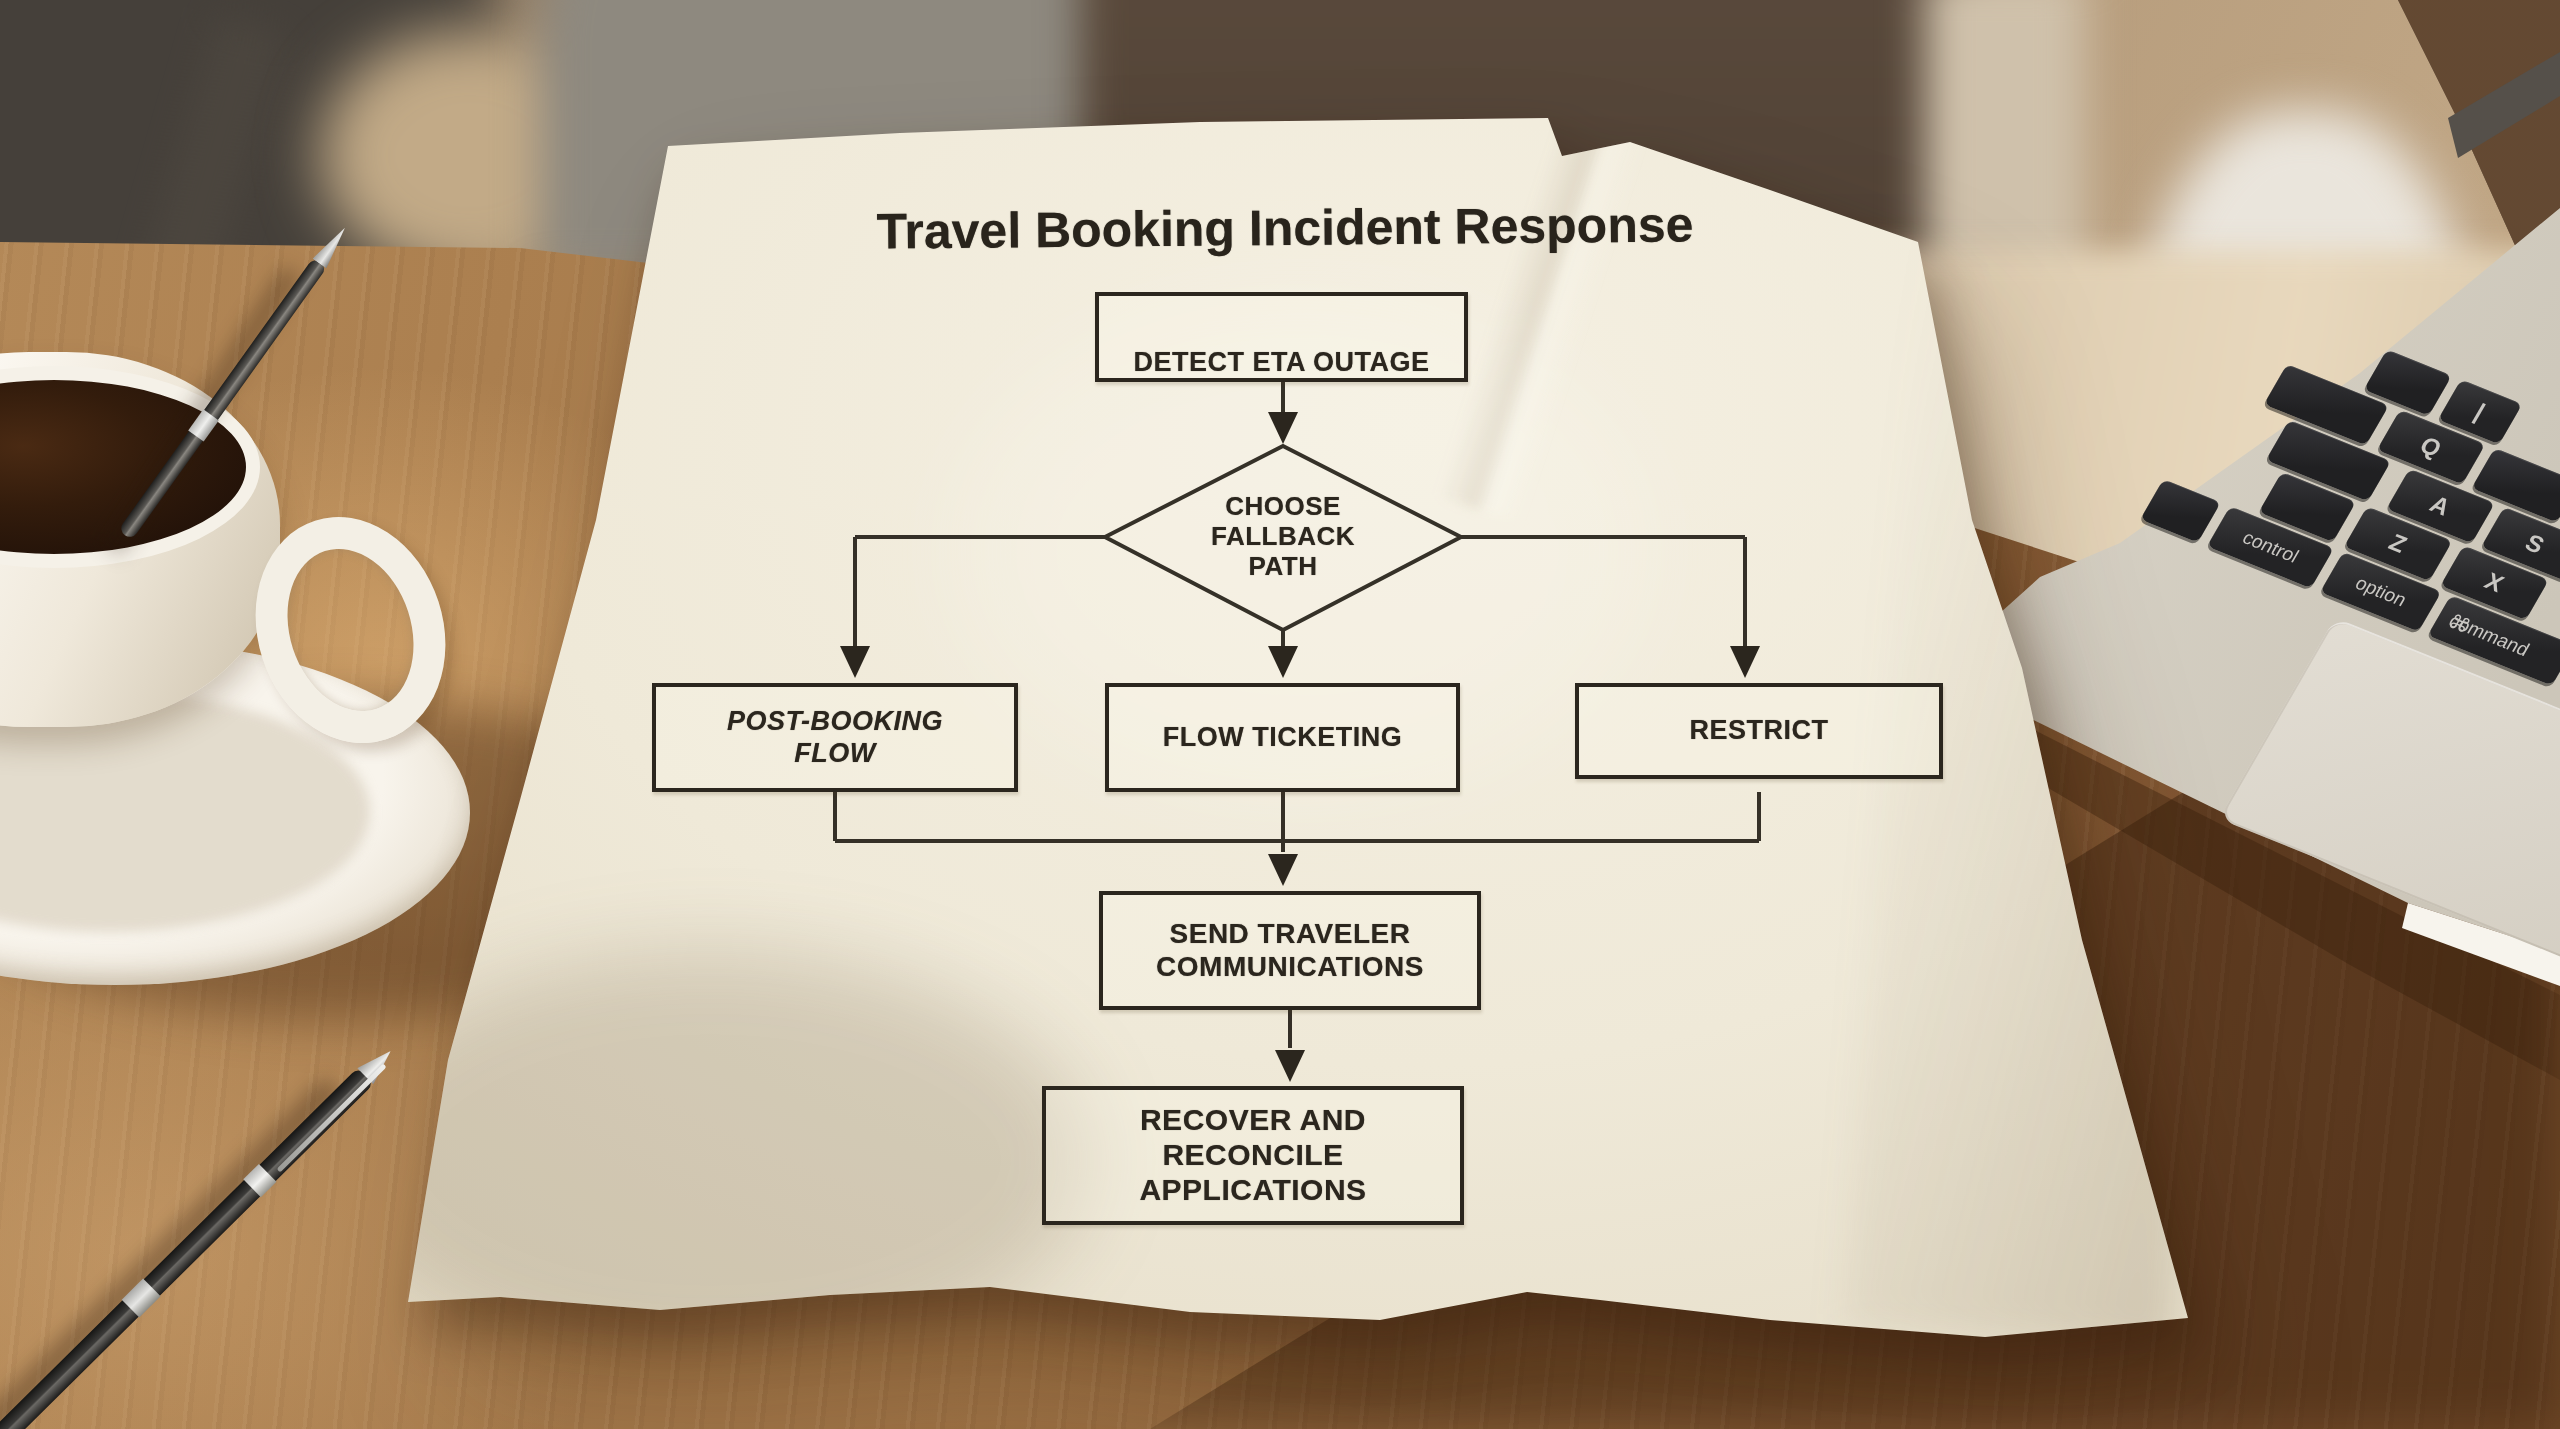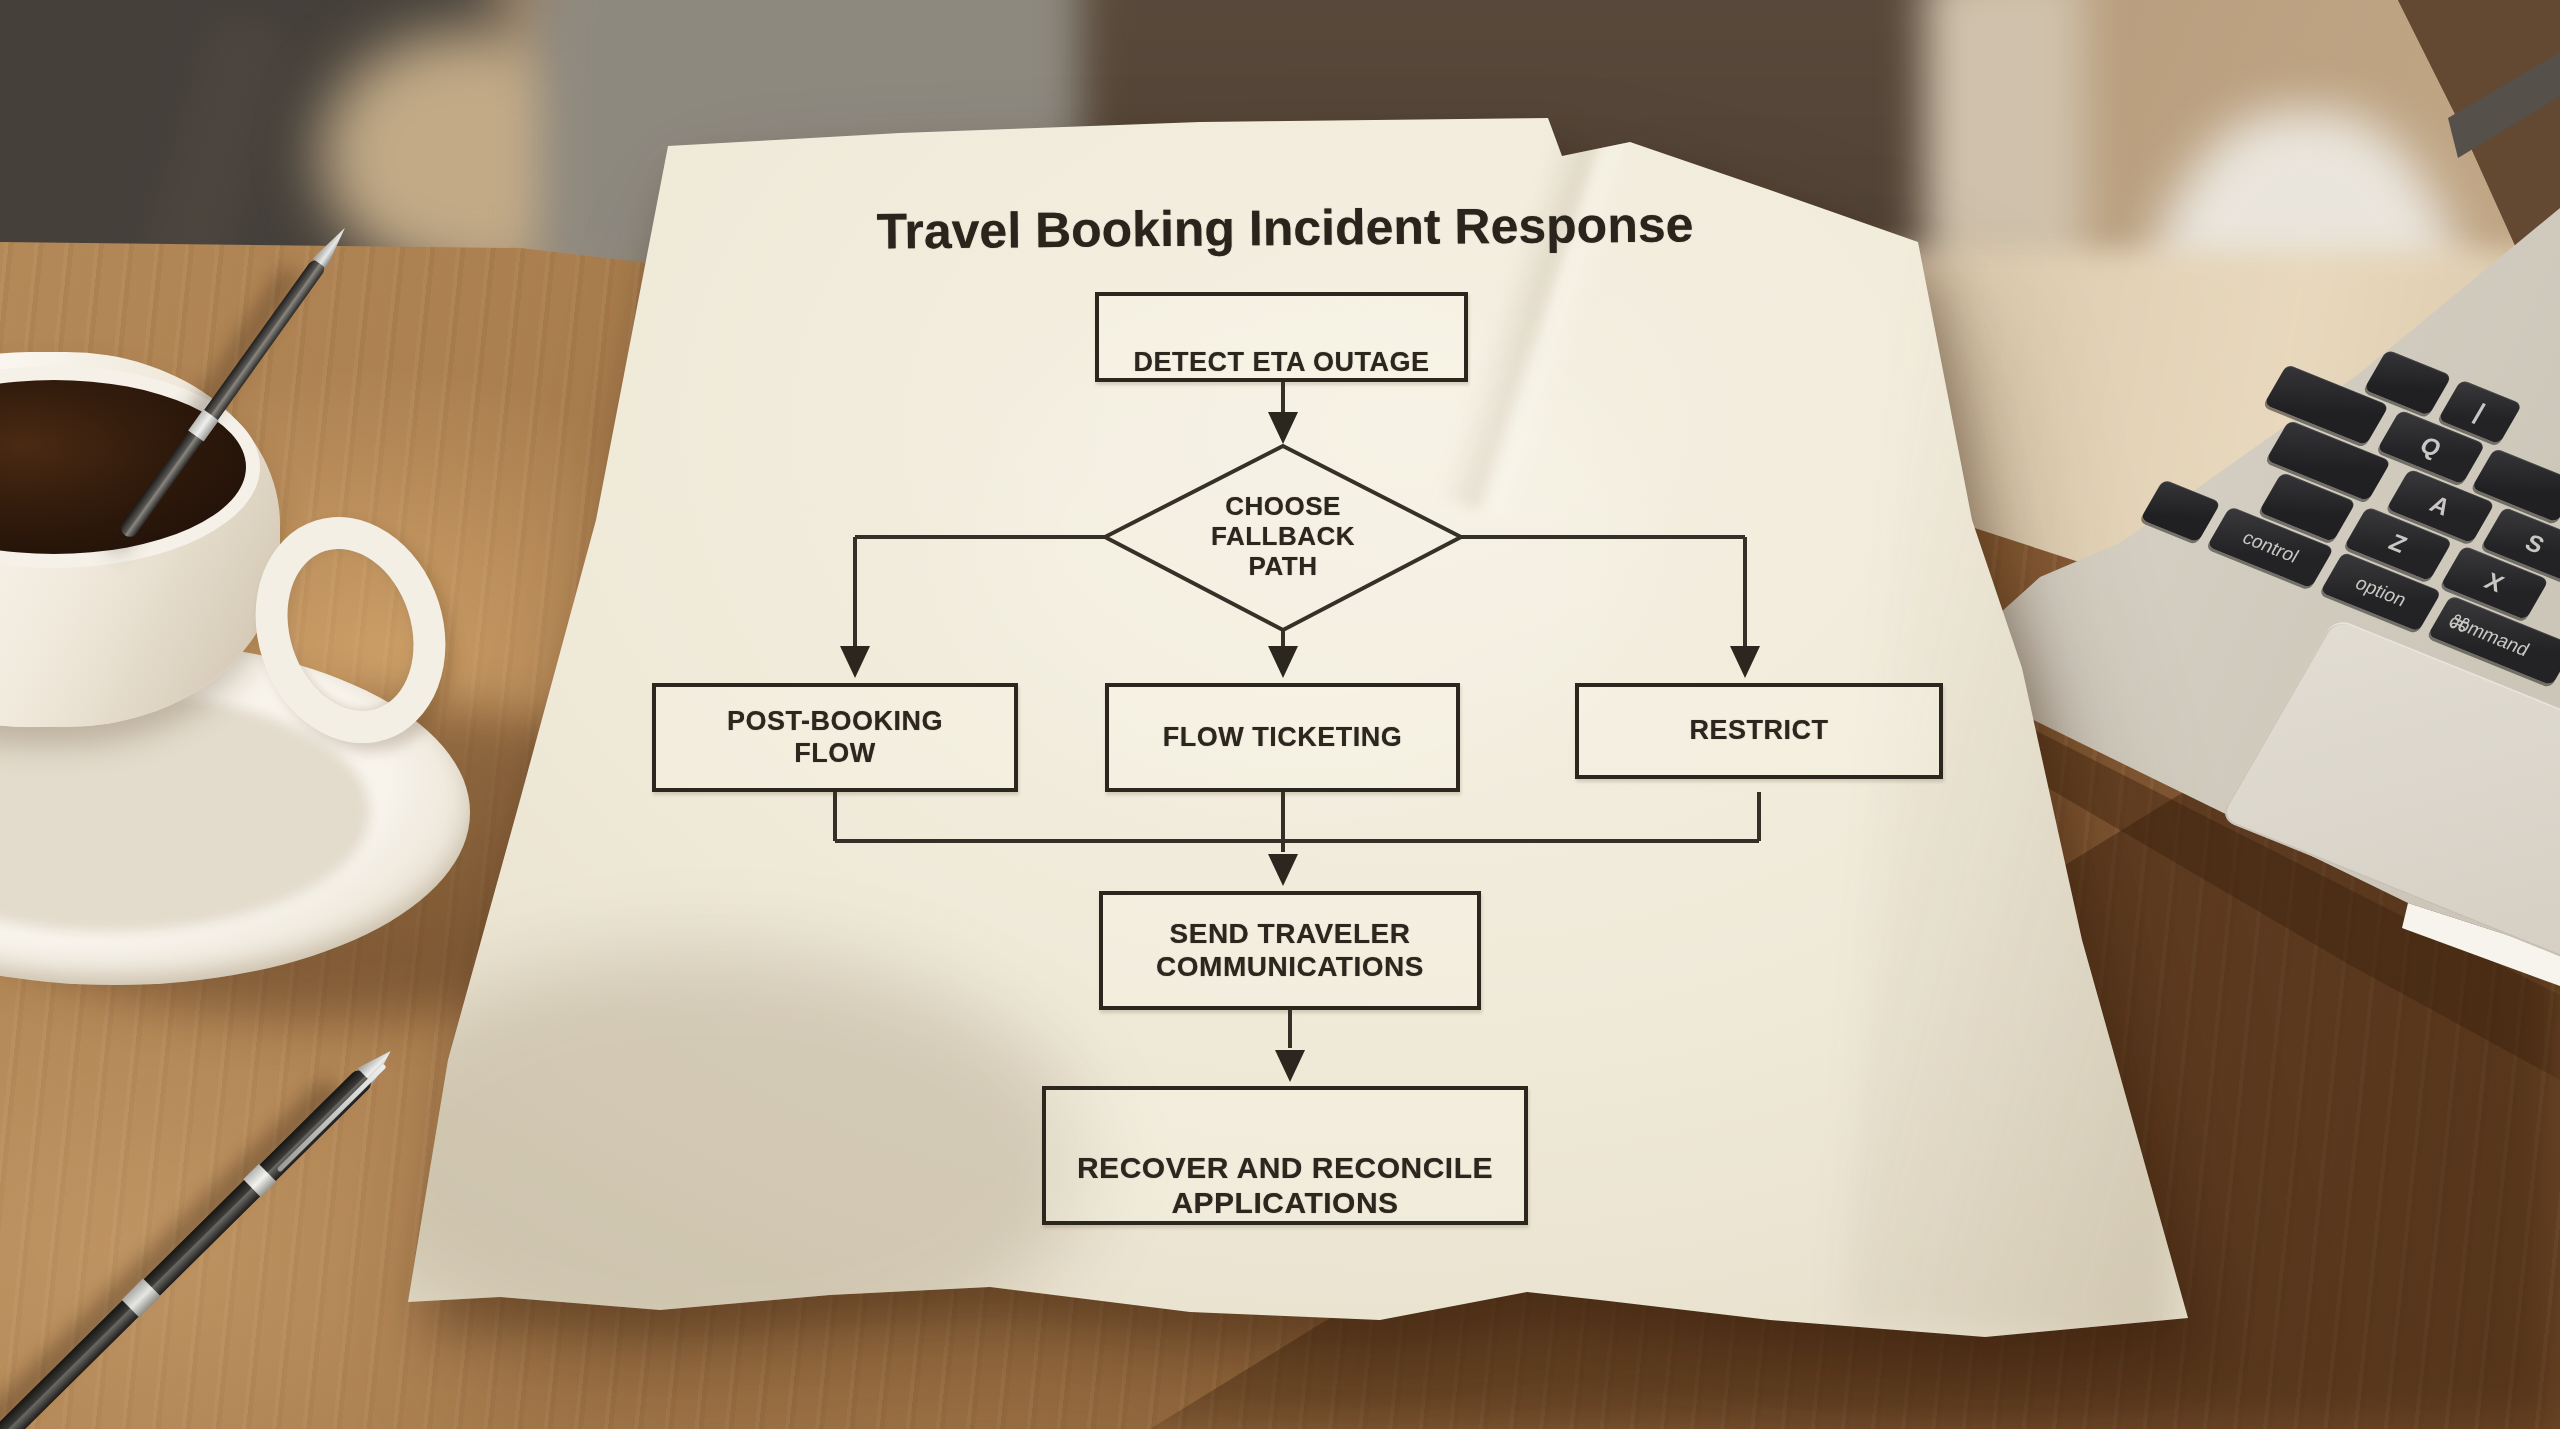--- a/index.html
+++ b/index.html
@@ -106,25 +106,25 @@
     font-size:50px;line-height:1.12;font-weight:bold;color:#29241c;transform:rotate(-0.5deg);
     text-shadow:0 0 1px rgba(41,36,28,.55);}
   .node{display:flex;align-items:center;justify-content:center;
     border:4px solid #2b261e;background:rgba(250,245,232,.35);
     box-shadow:1px 3px 3px rgba(80,60,30,.18);}
   .node-label{position:static;white-space:pre-line;text-align:center;width:100%;
     font-weight:bold;color:#2b261e;letter-spacing:.5px;line-height:1.16;
     text-shadow:0 0 1px rgba(43,38,30,.55);}
   .n-detect{left:1095px;top:292px;width:373px;height:90px;font-size:27px;align-items:flex-end;}
   .n-post{left:652px;top:683px;width:366px;height:109px;font-size:27px;}
-  .n-post .node-label{}
+  .n-post .node-label{font-style:italic;}
   .n-hold{left:1105px;top:683px;width:355px;height:109px;font-size:27px;}
   .n-restrict{left:1575px;top:683px;width:368px;height:96px;font-size:27px;}
   .n-send{left:1099px;top:891px;width:382px;height:119px;font-size:28px;}
-  .n-recover{left:1042px;top:1086px;width:486px;height:139px;font-size:30px;align-items:flex-end;}
+  .n-recover{left:1042px;top:1086px;width:422px;height:139px;font-size:30px;}
   .n-decision{left:1133px;top:491px;width:300px;font-size:26px;border:none;background:none;box-shadow:none;}
   .connectors{left:0;top:0;}
 </style>
 </head>
 <body>
 
 <div class="scene">
 
   <div class="room">
     <div class="bg-base"></div>

